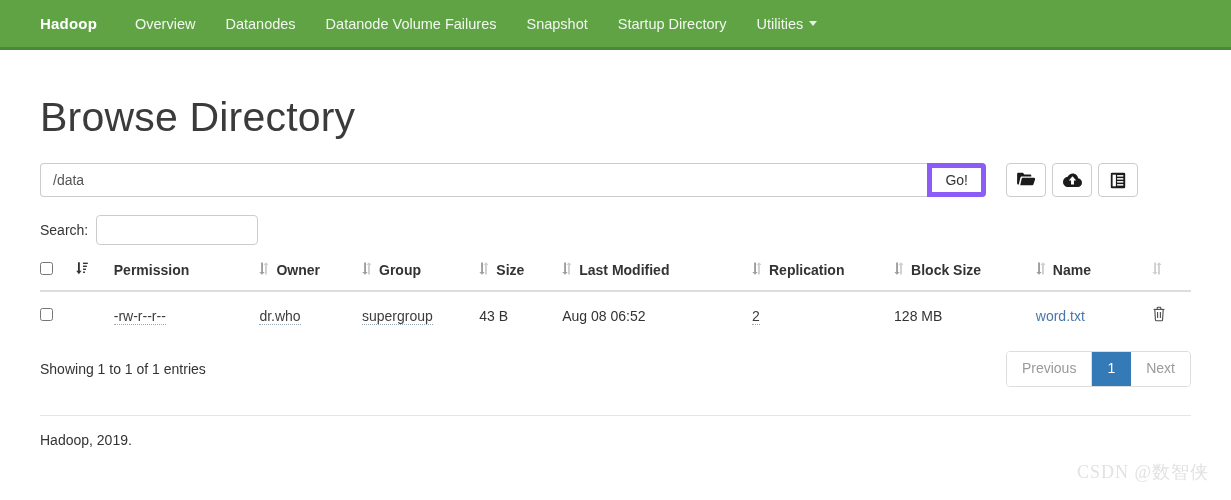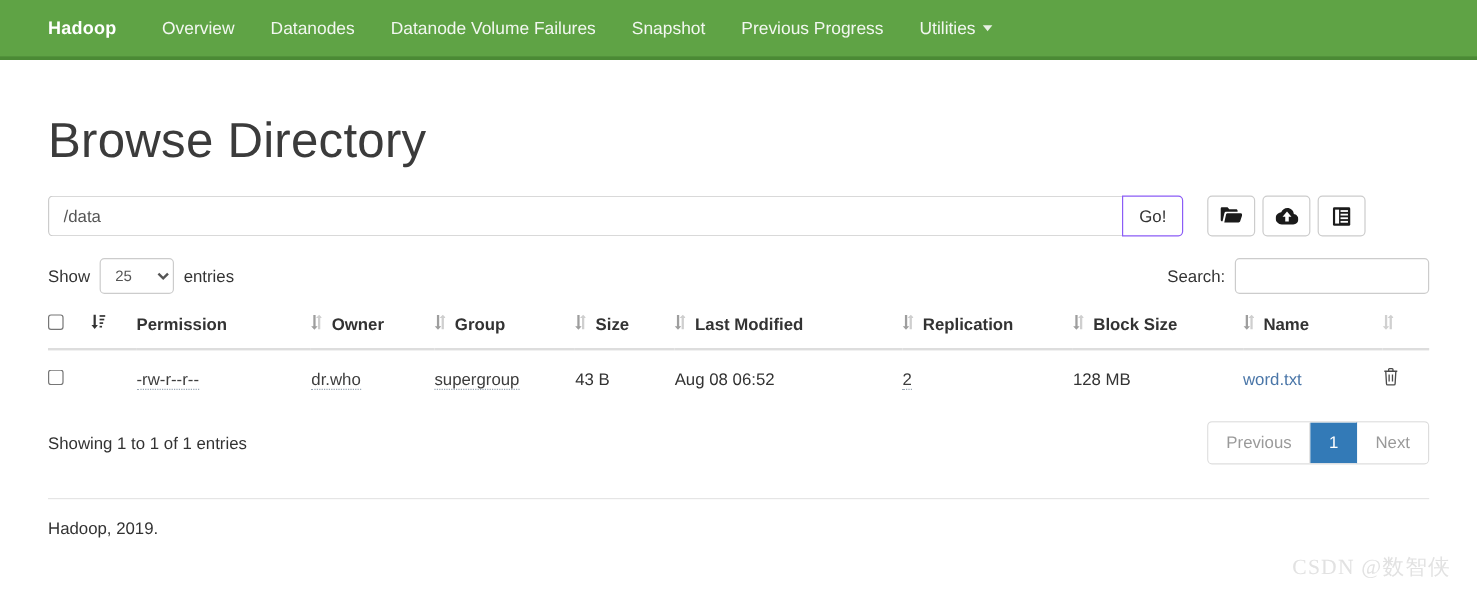--- a/index.html
+++ b/index.html
@@ -80,21 +80,21 @@
     font-size: 14px;
     font-family: "Liberation Sans", sans-serif;
     color: #555555;
     outline: none;
     background: #fff;
   }
   .go-btn {
     height: 34px;
     min-width: 50px;
     padding: 0 13px;
-    border: 1px solid #8b5cf6;
+    border: 5px solid #8b5cf6;
     border-radius: 0 4px 4px 0;
     background: #ffffff;
     font-size: 14px;
     font-family: "Liberation Sans", sans-serif;
     color: #333333;
     cursor: pointer;
   }
   .icon-btns { display: flex; gap: 6px; margin-left: 20px; }
   .icon-btn {
     width: 40px; height: 34px;
@@ -270,21 +270,21 @@
   <div class="nav-link">
     <span>Datanodes</span>
   </div>
   <div class="nav-link">
     <span>Datanode Volume Failures</span>
   </div>
   <div class="nav-link">
     <span>Snapshot</span>
   </div>
   <div class="nav-link">
-    <span>Previous Progress</span>
+    <span>Startup Directory</span>
   </div>
   <div class="nav-link">
     <span>Utilities</span>
     <span class="caret"></span>
   </div>
 </div>
 
 <div class="container">
 
   <h1 class="page-title">Browse Directory</h1>
@@ -320,27 +320,20 @@
             <rect x="7.1" y="6.1" width="6.2" height="1.5" fill="#ffffff"></rect>
             <rect x="7.1" y="9.1" width="6.2" height="1.5" fill="#ffffff"></rect>
             <rect x="7.1" y="12.1" width="6.2" height="1.5" fill="#ffffff"></rect>
           </svg>
         </span>
       </button>
     </div>
   </div>
 
   <div class="tbl-controls">
-    <div class="show-entries">
-      <span>Show</span>
-      <select class="len-select">
-        <option>25</option>
-      </select>
-      <span>entries</span>
-    </div>
     <div class="search-wrap">
       <span>Search:</span>
       <input class="search-input" type="text" value="" style="">
     </div>
   </div>
 
   <table class="dtable">
     <thead>
       <tr>
         <th class="c-check nosort">

